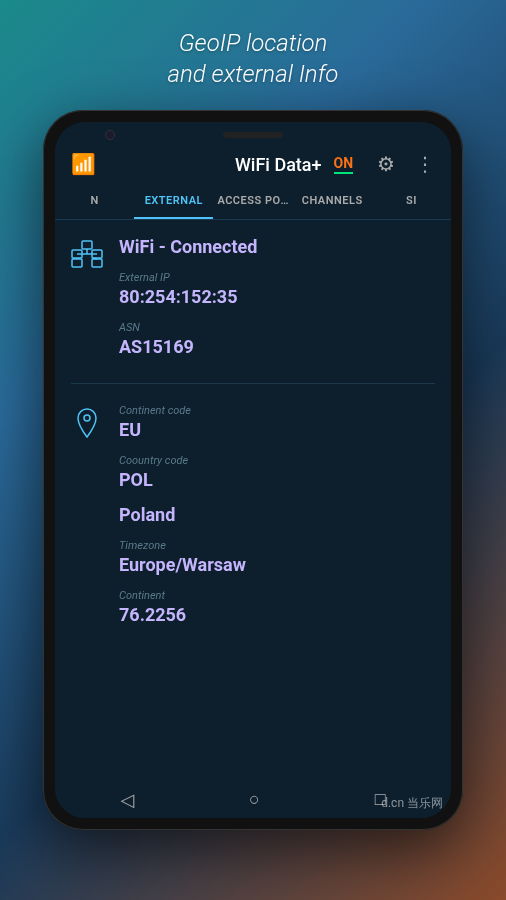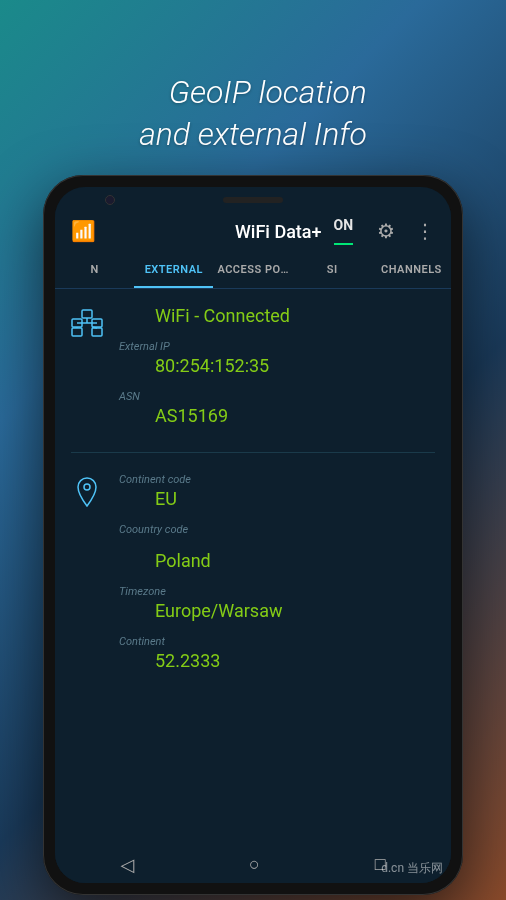--- a/index.html
+++ b/index.html
@@ -10,28 +10,27 @@
       font-family: 'Roboto', Arial, sans-serif;
       background: linear-gradient(135deg, #1a8a8a 0%, #2a6a9a 30%, #1a3a5a 60%, #8a4a2a 100%);
       display: flex;
       flex-direction: column;
       align-items: center;
       justify-content: flex-start;
     }
 
     .top-text {
       color: white;
-      text-align: right;
+      text-align: center;
       padding: 28px 40px 20px;
-      font-size: 32px;
+      font-size: 24px;
       font-style: italic;
       font-weight: 300;
       line-height: 1.3;
       text-shadow: 0 1px 3px rgba(0,0,0,0.3);
-      margin-top: 44px;
     }
 
     .phone-container {
       width: 420px;
       height: 720px;
       background: #111;
       border-radius: 40px;
       padding: 12px;
       box-shadow: 0 20px 60px rgba(0,0,0,0.6), inset 0 0 0 1px #333;
       position: relative;
@@ -84,25 +83,25 @@
       font-size: 20px;
     }
     .app-title {
       color: white;
       font-size: 18px;
       font-weight: 500;
       flex: 1;
       text-align: right;
     }
     .on-badge {
-      color: #e5e5e5;
+      color: #f97316;
       font-size: 14px;
       font-weight: bold;
       border-bottom: 2px solid #00e676;
-      padding-bottom: 10px;
+      padding-bottom: 1px;
     }
     .gear-icon {
       color: #aaa;
       font-size: 20px;
       margin-left: 12px;
     }
     .more-icon {
       color: #aaa;
       font-size: 20px;
       margin-left: 8px;
@@ -165,24 +164,23 @@
     }
 
     .field-label {
       color: #5a7a8a;
       font-size: 11px;
       font-style: italic;
       margin-bottom: 2px;
     }
 
     .field-value {
-      color: #84cc16;
+      color: #c4b5fd;
       font-size: 18px;
-      font-weight: 400;
-      margin-left: 36px;
+      font-weight: 700;
     }
 
     .divider {
       height: 1px;
       background: #1a3a4a;
       margin: 4px 16px;
     }
 
     
     .phone-bottom-bar {
@@ -223,22 +221,22 @@
       <span class="app-title">WiFi Data+</span>
       <span class="on-badge">ON</span>
       <span class="gear-icon">⚙</span>
       <span class="more-icon">⋮</span>
     </div>
 
     <div class="tabs">
       <div class="tab">N</div>
       <div class="tab active">EXTERNAL</div>
       <div class="tab">ACCESS POINTS</div>
+      <div class="tab">CHANNELS</div>
       <div class="tab">SI</div>
-      <div class="tab">CHANNELS</div>
     </div>
 
     <div class="content">
 
       <div class="info-section">
         <div class="section-icon">
           <svg width="32" height="28" viewBox="0 0 32 28" fill="none">
             <rect x="1" y="10" width="10" height="8" rx="1" stroke="#4fc3f7" stroke-width="1.5" fill="none"></rect>
             <rect x="21" y="10" width="10" height="8" rx="1" stroke="#4fc3f7" stroke-width="1.5" fill="none"></rect>
             <rect x="11" y="1" width="10" height="8" rx="1" stroke="#4fc3f7" stroke-width="1.5" fill="none"></rect>
@@ -276,31 +274,32 @@
             <circle cx="12" cy="10" r="3" stroke="#4fc3f7" stroke-width="1.5" fill="none"></circle>
           </svg>
         </div>
         <div class="fields">
           <div class="field-group">
             <div class="field-label">Continent code</div>
             <div class="field-value">EU</div>
           </div>
           <div class="field-group">
             <div class="field-label">Coountry code</div>
+            <div class="field-value">POL</div>
           </div>
           <div class="field-group">
             <div class="field-value">Poland</div>
           </div>
           <div class="field-group">
             <div class="field-label">Timezone</div>
             <div class="field-value">Europe/Warsaw</div>
           </div>
           <div class="field-group">
             <div class="field-label">Continent</div>
-            <div class="field-value">52.2333</div>
+            <div class="field-value">76.2256</div>
           </div>
         </div>
       </div>
 
     </div>
 
     <div class="phone-bottom-bar">
       <span class="bottom-btn">◁</span>
       <span class="bottom-btn">○</span>
       <span class="bottom-btn">□</span>

